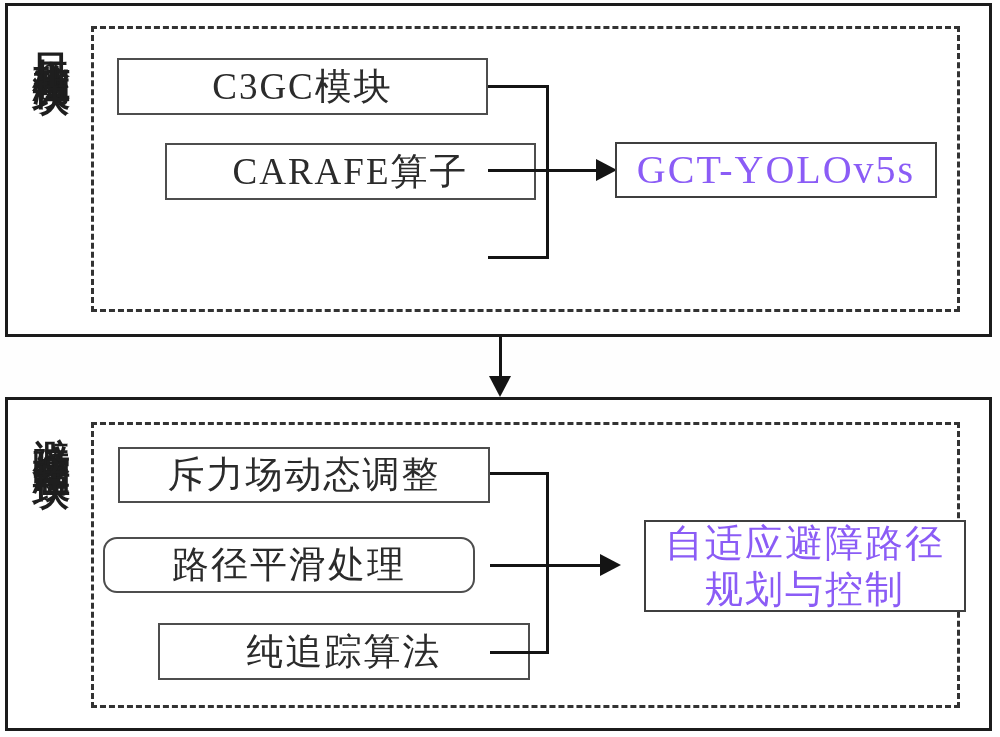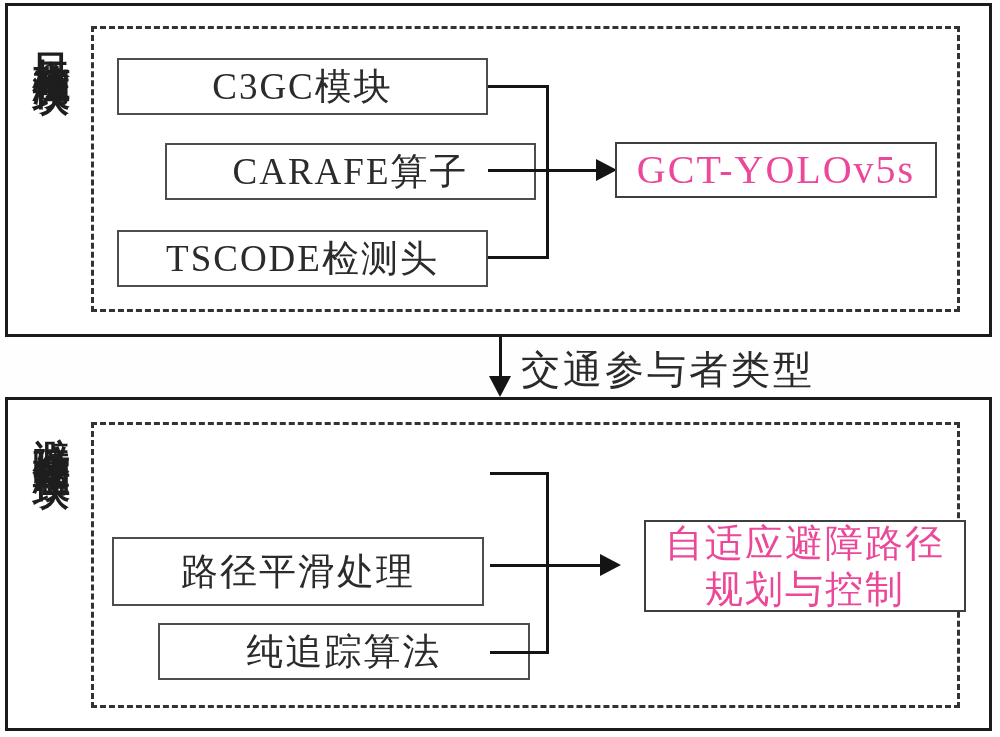--- a/index.html
+++ b/index.html
@@ -55,21 +55,21 @@
     position: absolute;
     border: 2px solid #3f3f3f;
     background: #ffffff;
     box-sizing: border-box;
     display: flex;
     flex-direction: column;
     align-items: center;
     justify-content: center;
     font-size: 38px;
     letter-spacing: 2px;
-    color: #ec4899;
+    color: #8b5cf6;
     text-align: center;
     line-height: 46px;
   }
   .hline {
     position: absolute;
     height: 3px;
     background: #141414;
   }
   .vline {
     position: absolute;
@@ -108,42 +108,41 @@
   <div class="outer-box" style="left:5px; top:3px; width:987px; height:334px;"></div>
 
   <div class="module-label" style="left:33px; top:24px;">目标检测模块1</div>
 
   <div class="dashed-box" style="left:91px; top:26px; width:869px; height:286px;"></div>
 
   <div class="inner-box" style="left:117px; top:58px; width:371px; height:57px;">C3GC模块</div>
 
   <div class="inner-box" style="left:117px; top:143px; width:371px; height:57px;margin-left:48px;">CARAFE算子</div>
 
-  <div class="inner-box" style="left:117px; top:230px; width:371px; height:57px;">TSCODE检测头</div>
 
   <div class="hline" style="left:488px; top:85px; width:61px;"></div>
   <div class="hline" style="left:488px; top:169px; width:110px;"></div>
   <div class="hline" style="left:488px; top:256px; width:61px;"></div>
   <div class="vline" style="left:546px; top:85px; height:174px;"></div>
   <div class="arrow-right" style="left:596px; top:159px;"></div>
 
   <div class="output-box" style="left:615px; top:142px; width:322px; height:56px; font-size:40px;">GCT-YOLOv5s</div>
 
   <div class="vline" style="left:499px; top:337px; height:41px;"></div>
   <div class="arrow-down" style="left:489px; top:376px;"></div>
-  <div class="flow-label" style="left:521px; top:343px;">交通参与者类型</div>
 
   <div class="outer-box" style="left:5px; top:397px; width:987px; height:334px;"></div>
 
   <div class="module-label" style="left:33px; top:408px; letter-spacing:7px;">避障控制模块2</div>
 
   <div class="dashed-box" style="left:91px; top:422px; width:869px; height:286px;"></div>
 
+  <div class="inner-box" style="left:118px; top:447px; width:372px; height:56px;">斥力场动态调整</div>
 
-  <div class="inner-box" style="left:112px; top:537px; width:372px; height:69px;">路径平滑处理</div>
+  <div class="inner-box" style="left:103px; top:537px; width:372px; height:56px;border-radius:14px;">路径平滑处理</div>
 
   <div class="inner-box" style="left:118px; top:623px; width:372px; height:57px;margin-left:40px;">纯追踪算法</div>
 
   <div class="hline" style="left:490px; top:472px; width:59px;"></div>
   <div class="hline" style="left:490px; top:564px; width:112px;"></div>
   <div class="hline" style="left:490px; top:651px; width:59px;"></div>
   <div class="vline" style="left:546px; top:472px; height:182px;"></div>
   <div class="arrow-right" style="left:600px; top:554px;"></div>
 
   <div class="output-box" style="left:620px; top:520px; width:322px; height:92px;margin-left:24px;">

